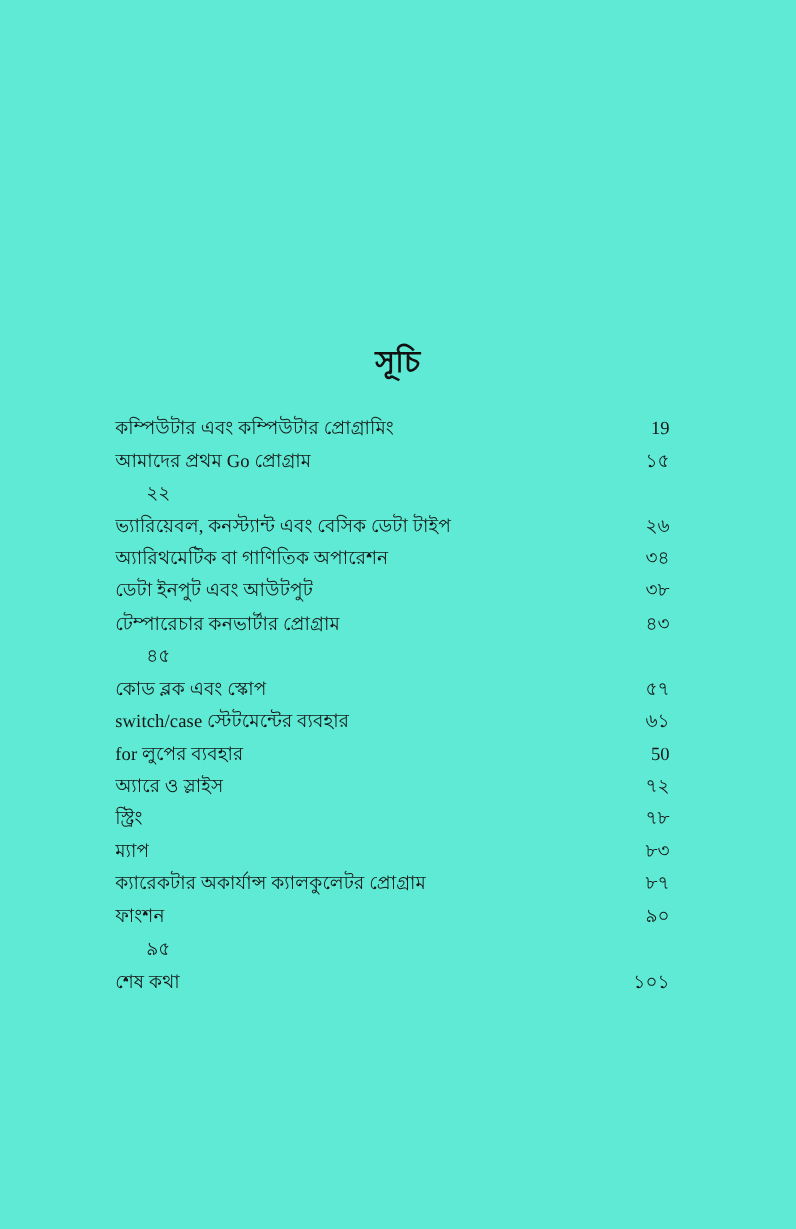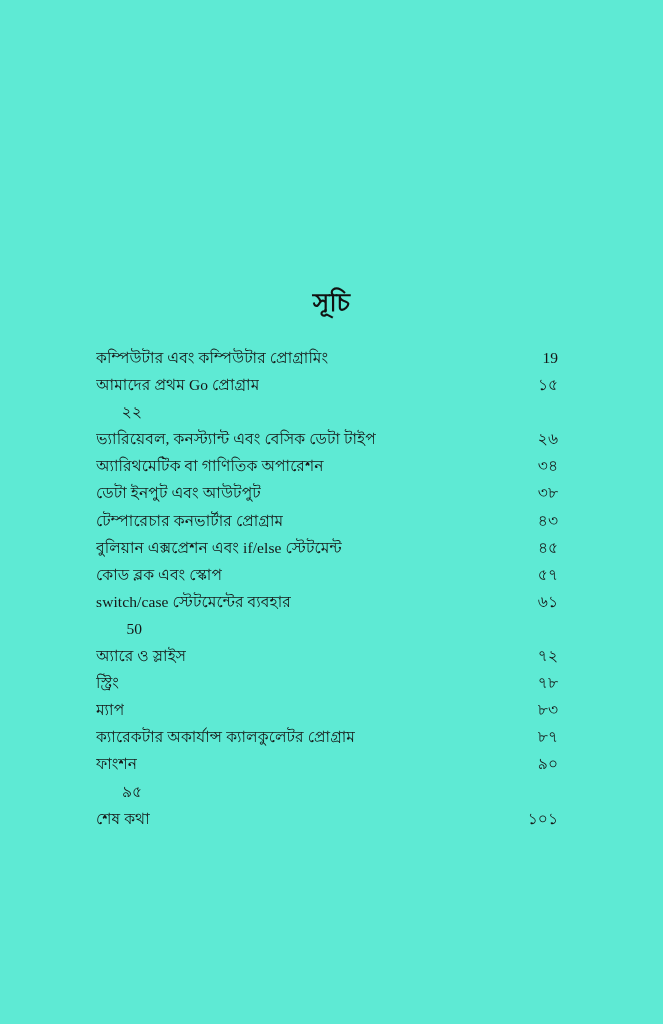--- a/index.html
+++ b/index.html
@@ -104,32 +104,32 @@
       </div>
       <div class="toc-row">
         <span class="toc-row-label">ডেটা ইনপুট এবং আউটপুট</span>
         <span class="toc-row-page">৩৮</span>
       </div>
       <div class="toc-row">
         <span class="toc-row-label">টেম্পারেচার কনভার্টার প্রোগ্রাম</span>
         <span class="toc-row-page">৪৩</span>
       </div>
       <div class="toc-row">
-        <span class="toc-row-label">বুলিয়ান এক্সপ্রেশন এবং if/else স্টেটমেন্ট</span>
         <span class="toc-row-page">৪৫</span>
       </div>
       <div class="toc-row">
         <span class="toc-row-label">কোড ব্লক এবং স্কোপ</span>
         <span class="toc-row-page">৫৭</span>
       </div>
       <div class="toc-row">
         <span class="toc-row-label">switch/case স্টেটমেন্টের ব্যবহার</span>
         <span class="toc-row-page">৬১</span>
       </div>
       <div class="toc-row">
+        <span class="toc-row-label">for লুপের ব্যবহার</span>
         <span class="toc-row-page">50</span>
       </div>
       <div class="toc-row">
         <span class="toc-row-label">অ্যারে ও স্লাইস</span>
         <span class="toc-row-page">৭২</span>
       </div>
       <div class="toc-row">
         <span class="toc-row-label">স্ট্রিং</span>
         <span class="toc-row-page">৭৮</span>
       </div>

